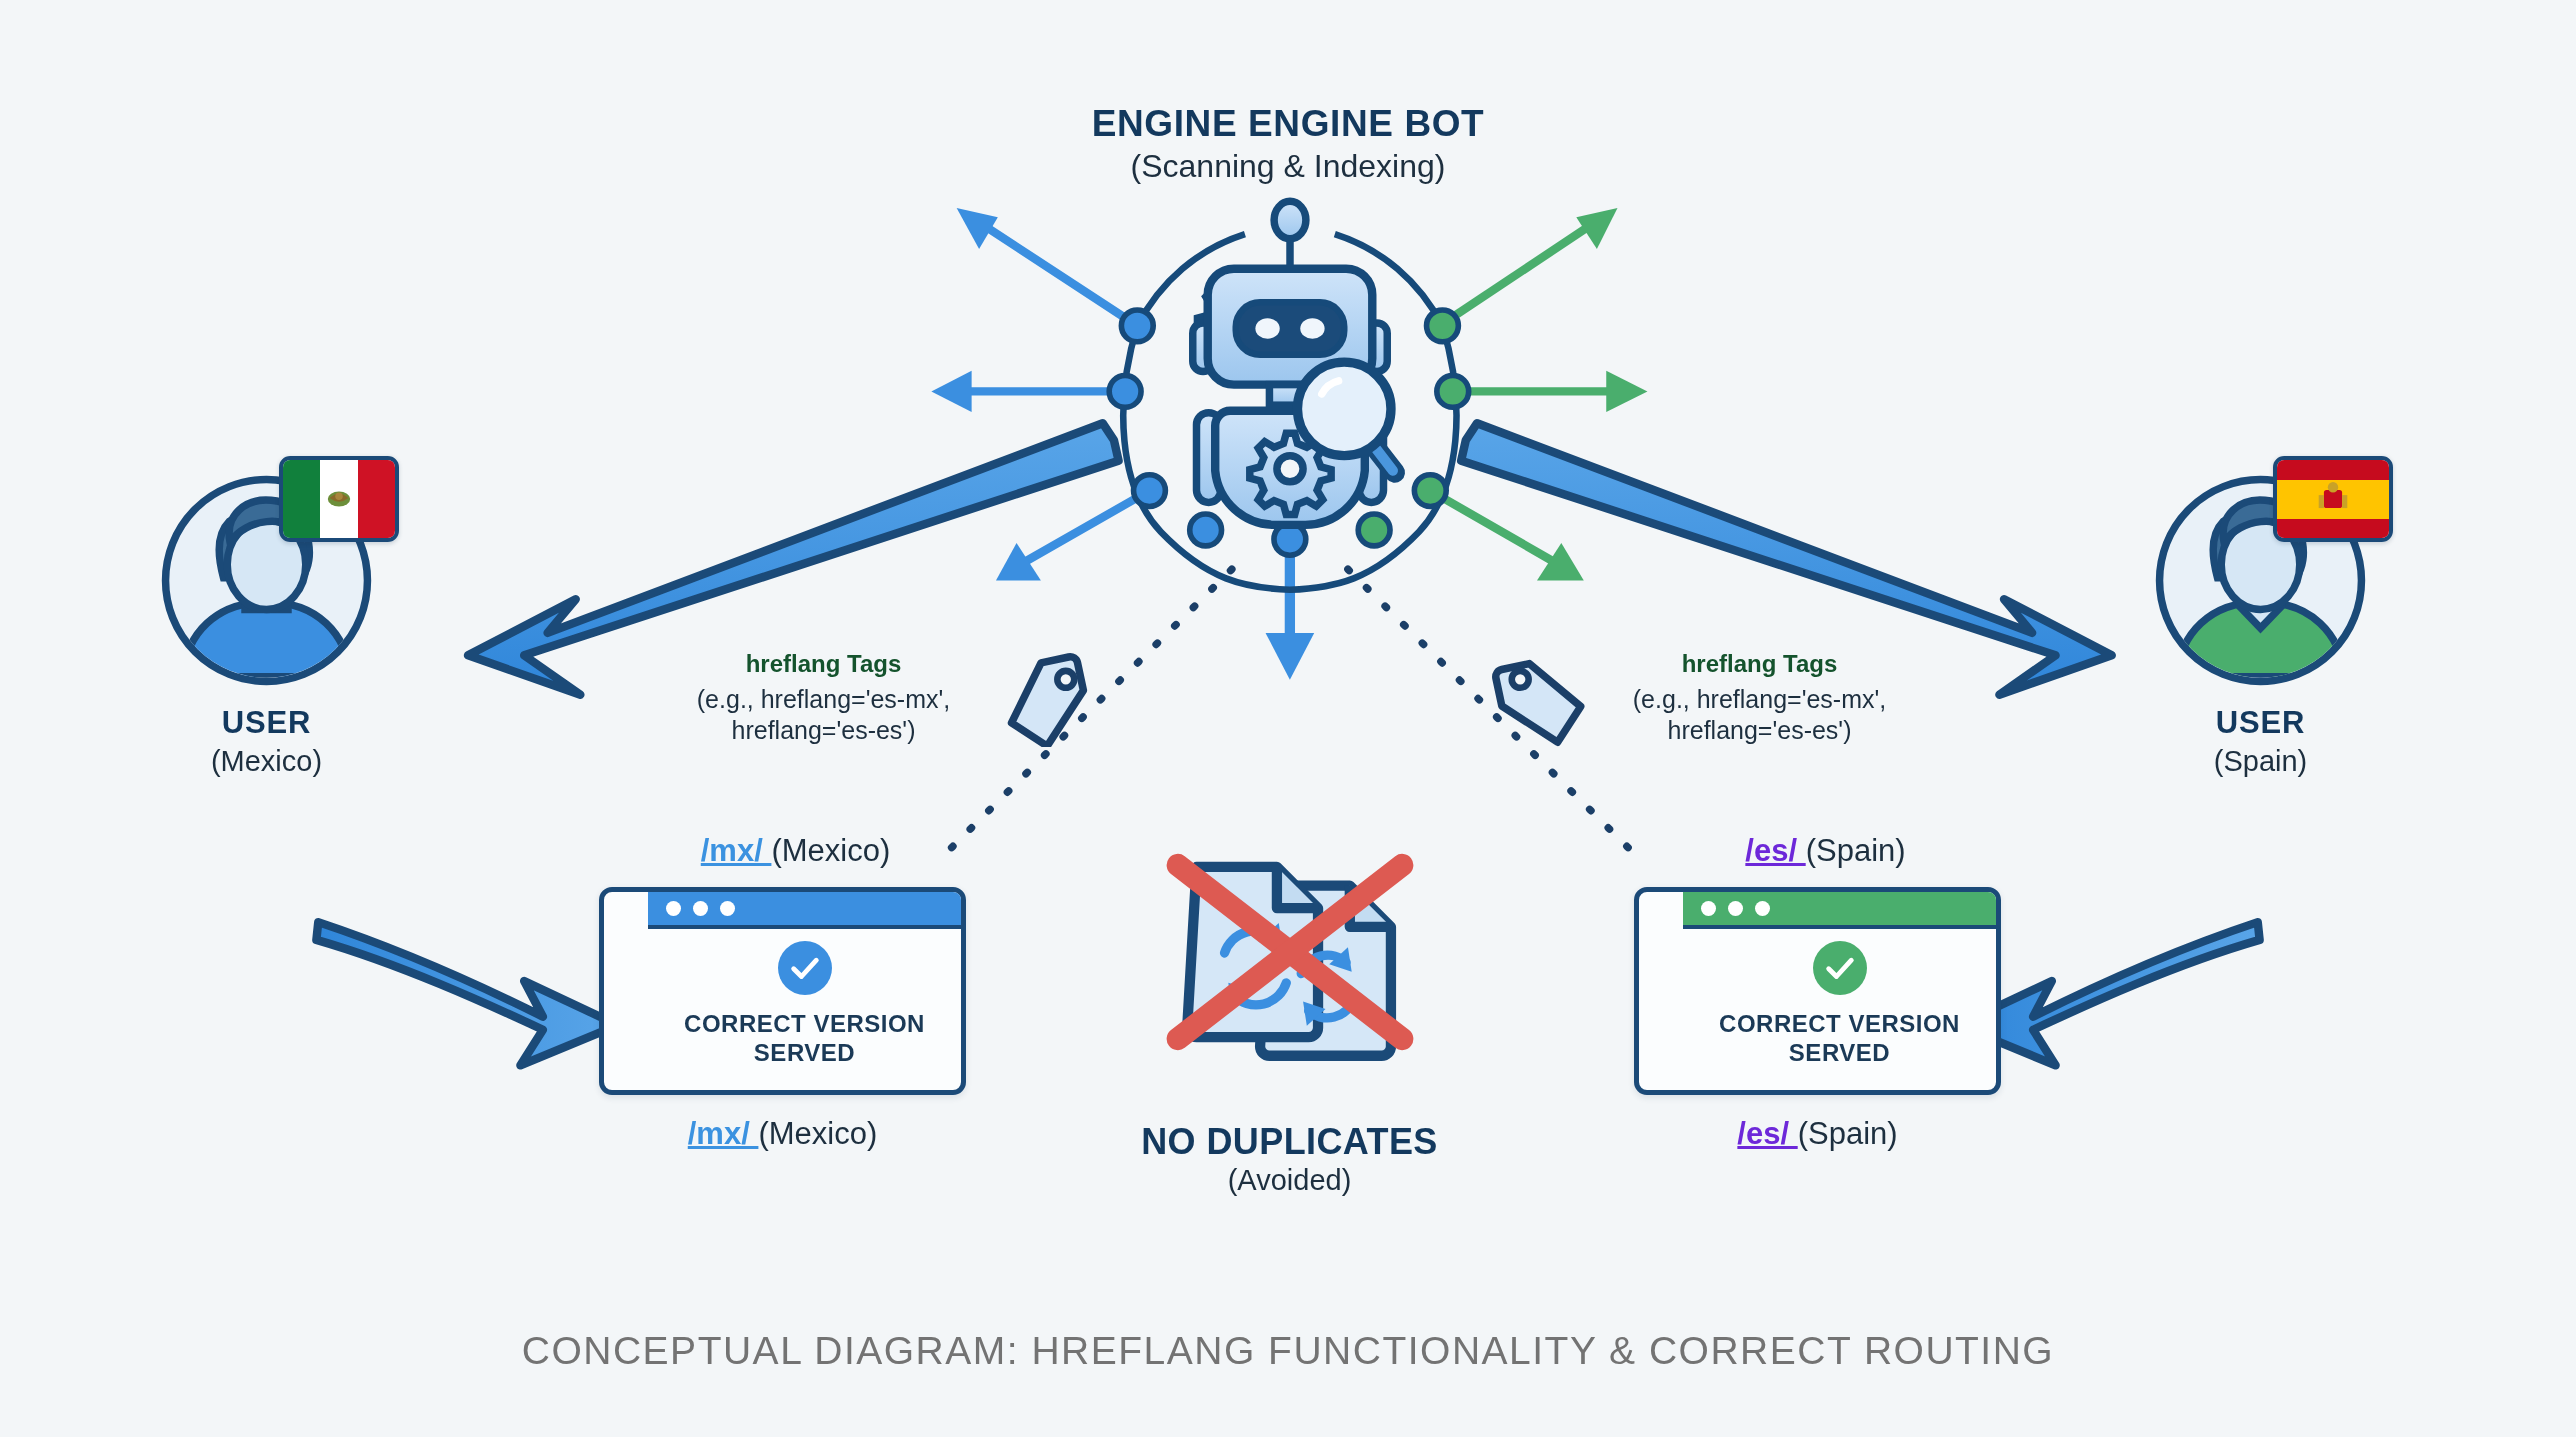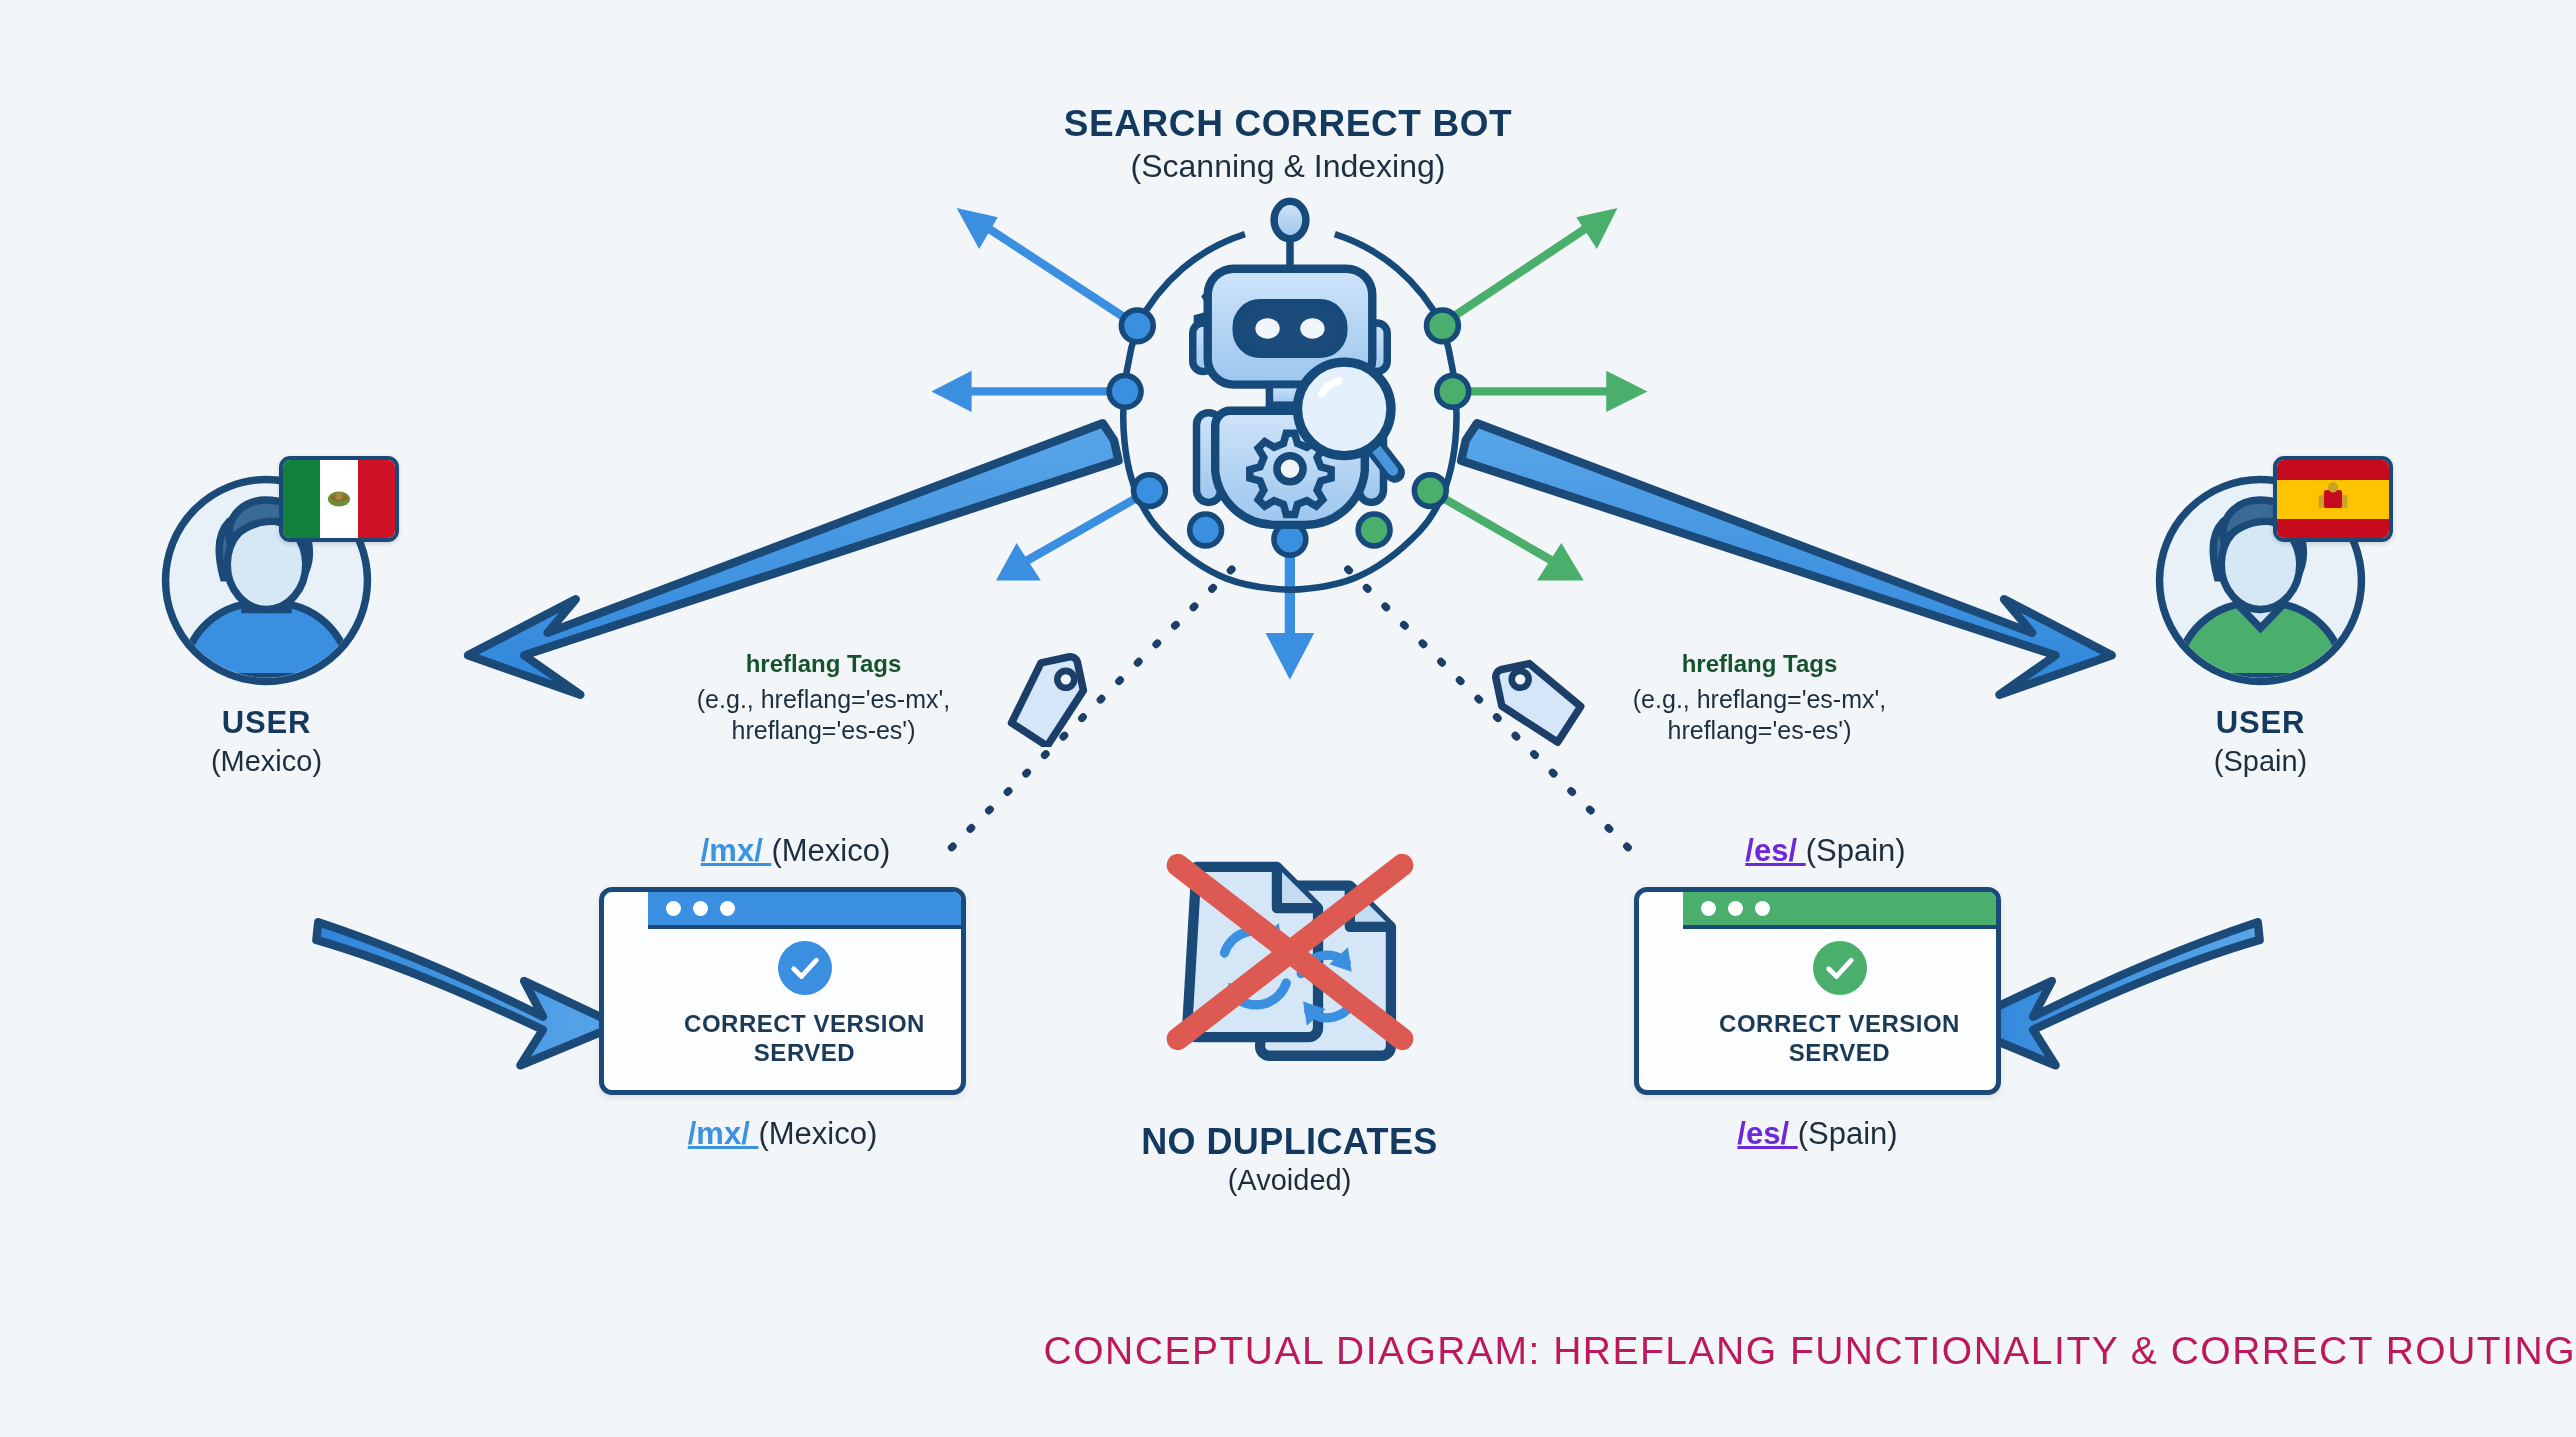--- a/index.html
+++ b/index.html
@@ -44,21 +44,21 @@
   .slug-es { color: #6d28d9; }
   .dup-title {
     font-size: 36px; font-weight: 700; letter-spacing: 0.4px;
     color: #13395e; text-align: center; white-space: nowrap;
   }
   .dup-sub {
     font-size: 29px; color: #1d2f3f; text-align: center; white-space: nowrap;
   }
   .caption {
     font-size: 39px; font-weight: 400; letter-spacing: 1.5px;
-    color: #be185d; text-align: right; white-space: nowrap;
+    color: #737373; text-align: center; white-space: nowrap;
   }
 
   
   .browser {
     border: 5.6px solid #1b4a78;
     border-radius: 13px;
     background: #fbfdfe;
     overflow: hidden;
     box-shadow: 0 2.8px 6.6px rgba(20,50,80,.10);
     padding-left: 44px;
@@ -196,21 +196,21 @@
       <path d="M340 985 C430 1015 520 1056 580 1086 L560 1048 L660 1095 L556 1138 L580 1100
                C520 1072 428 1030 338 1004 Z" fill="url(#gBlueH)" stroke="#1b4a78" stroke-width="9" stroke-linejoin="round"></path>
     </g>
 
     <g>
       <path d="M2412 985 C2322 1015 2232 1056 2172 1086 L2192 1048 L2092 1095 L2196 1138 L2172 1100
                C2232 1072 2324 1030 2414 1004 Z" fill="url(#gBlueH)" stroke="#1b4a78" stroke-width="9" stroke-linejoin="round"></path>
     </g>
   </svg>
 
-  <div class="abs hdr-title" style="left:0; top:103px; width:2576px;">SEARCH CORRECT BOT</div>
+  <div class="abs hdr-title" style="left:0; top:103px; width:2576px;">ENGINE ENGINE BOT</div>
   <div class="abs hdr-sub" style="left:0; top:148px; width:2576px;">(Scanning &amp; Indexing)</div>
 
   <div class="abs" style="left:1144px; top:192px; width:292px; height:374px;">
     <svg viewBox="0 0 312 400" width="292" height="374">
       <defs>
         <linearGradient id="botFill" x1="0" y1="0" x2="0" y2="1">
           <stop offset="0%" stop-color="#cfe4f9"></stop>
           <stop offset="100%" stop-color="#9cc6ee"></stop>
         </linearGradient>
       </defs>

